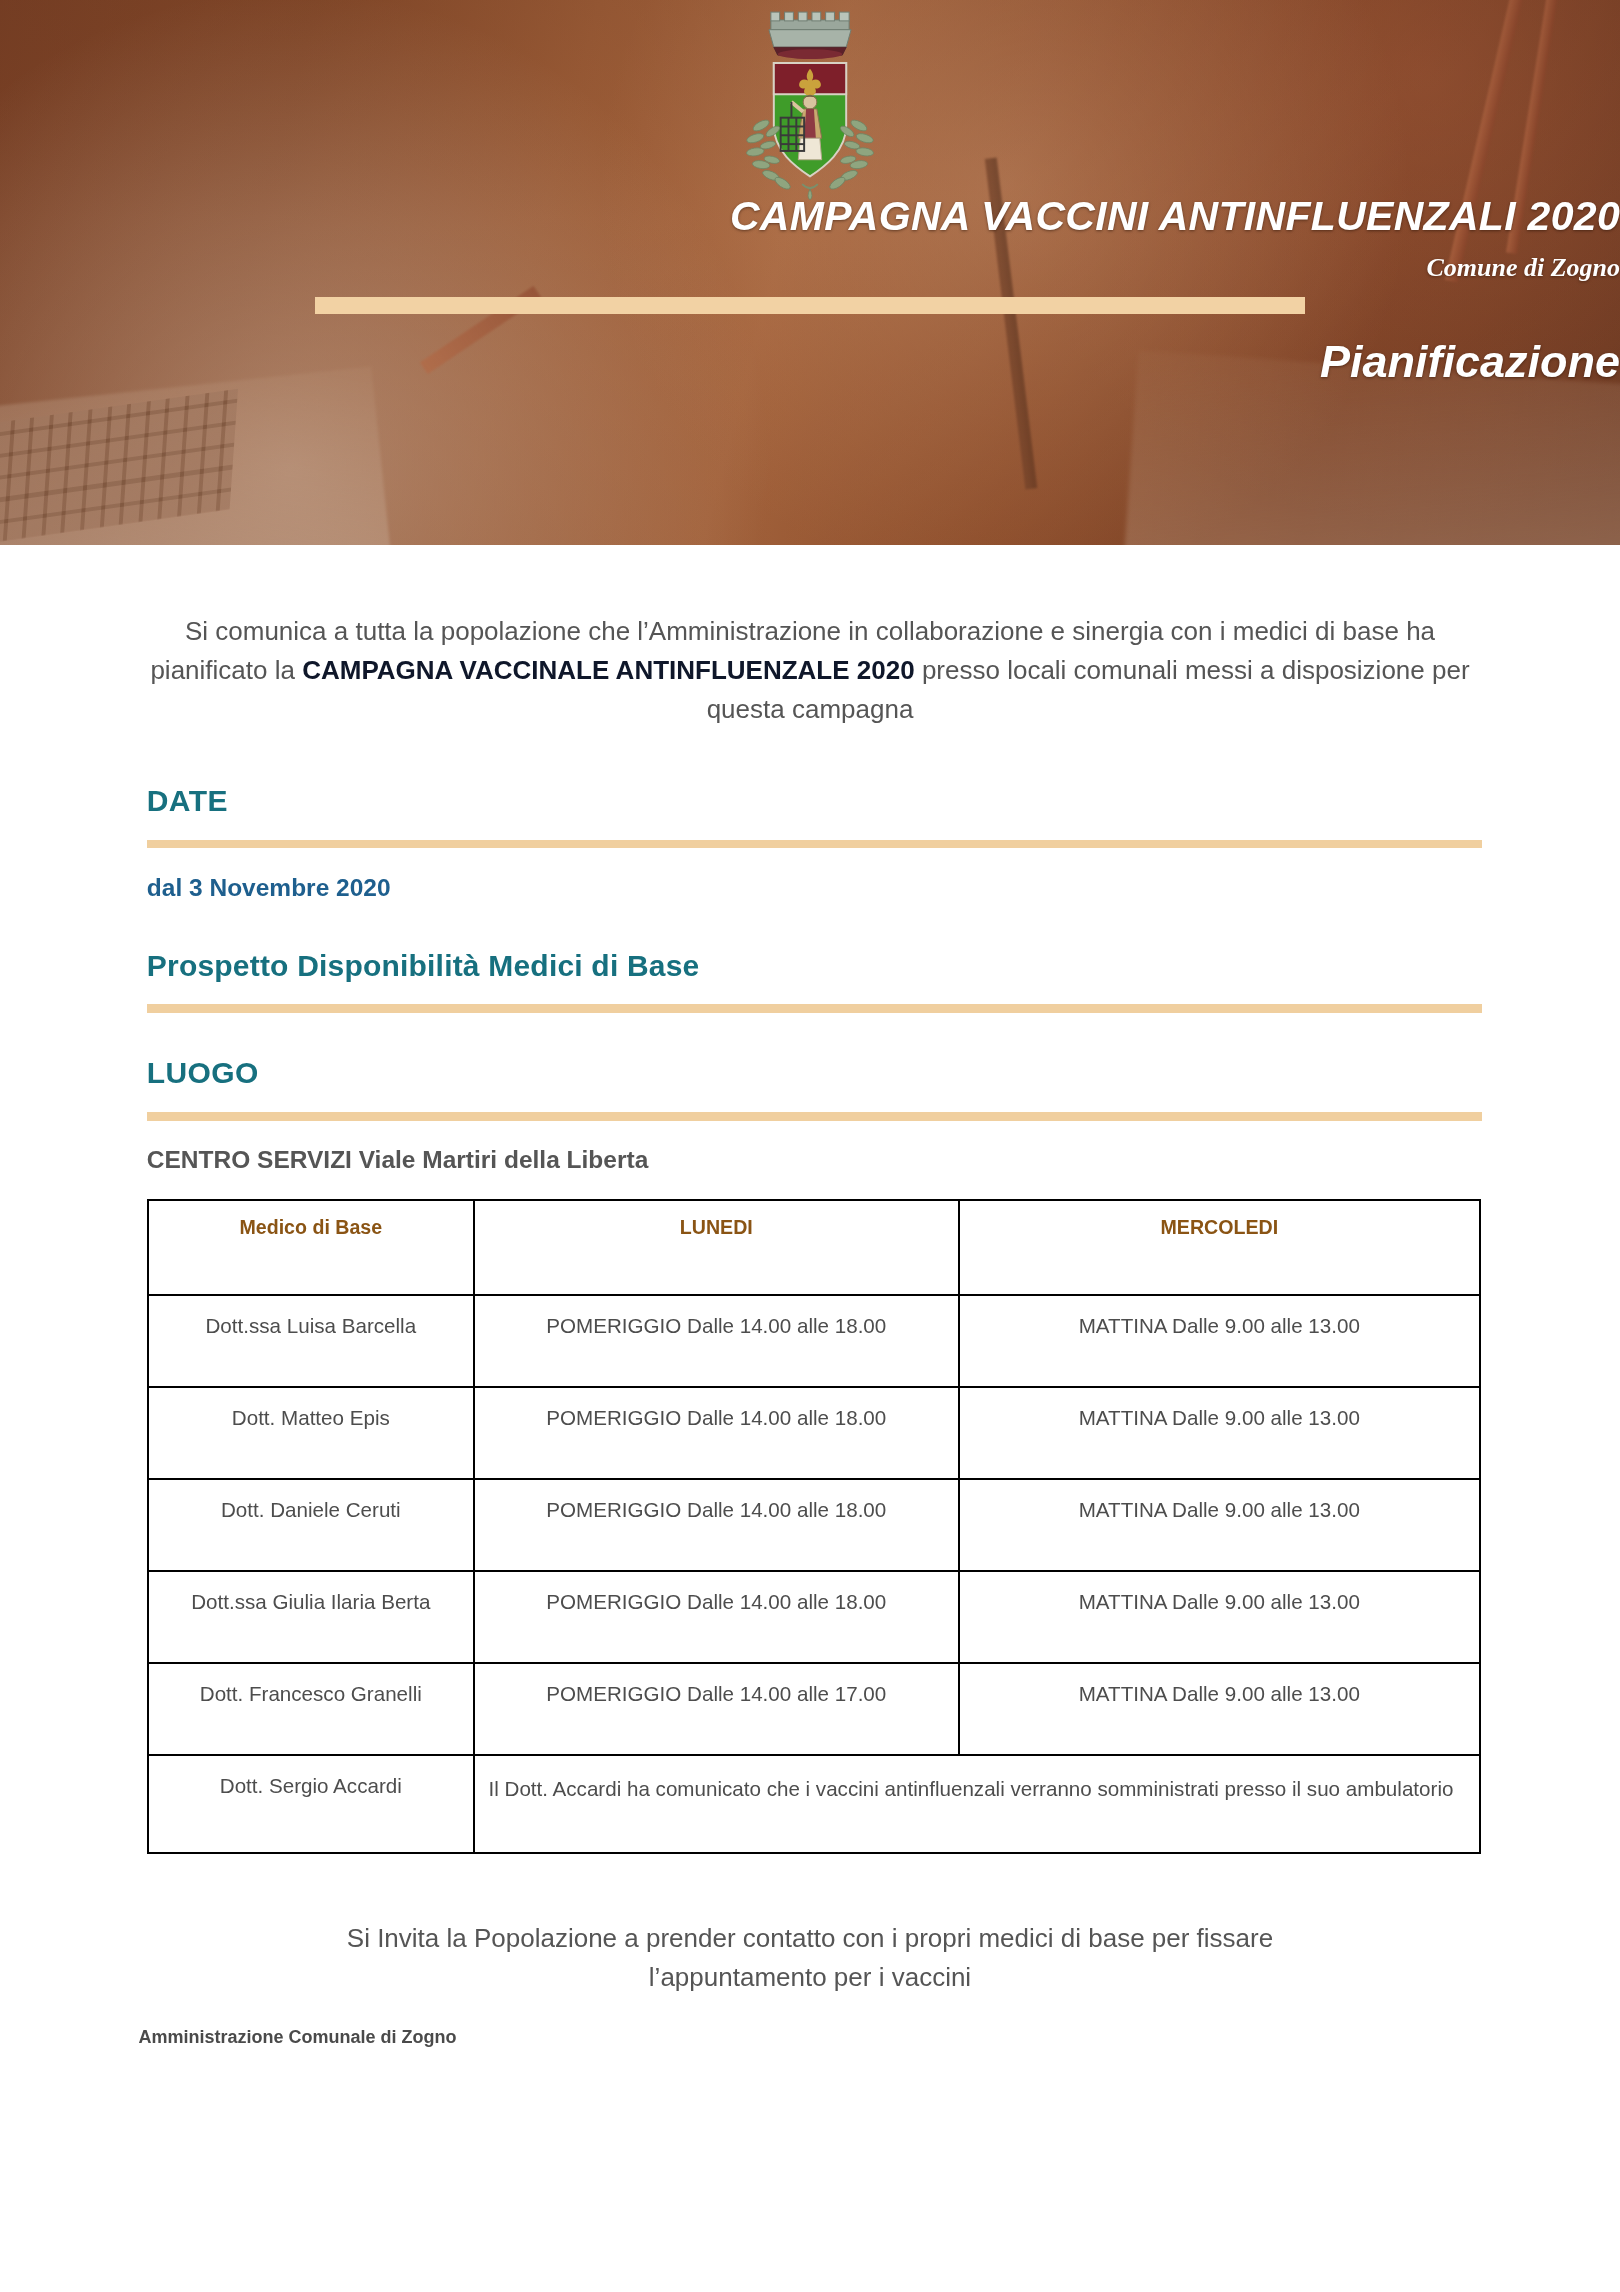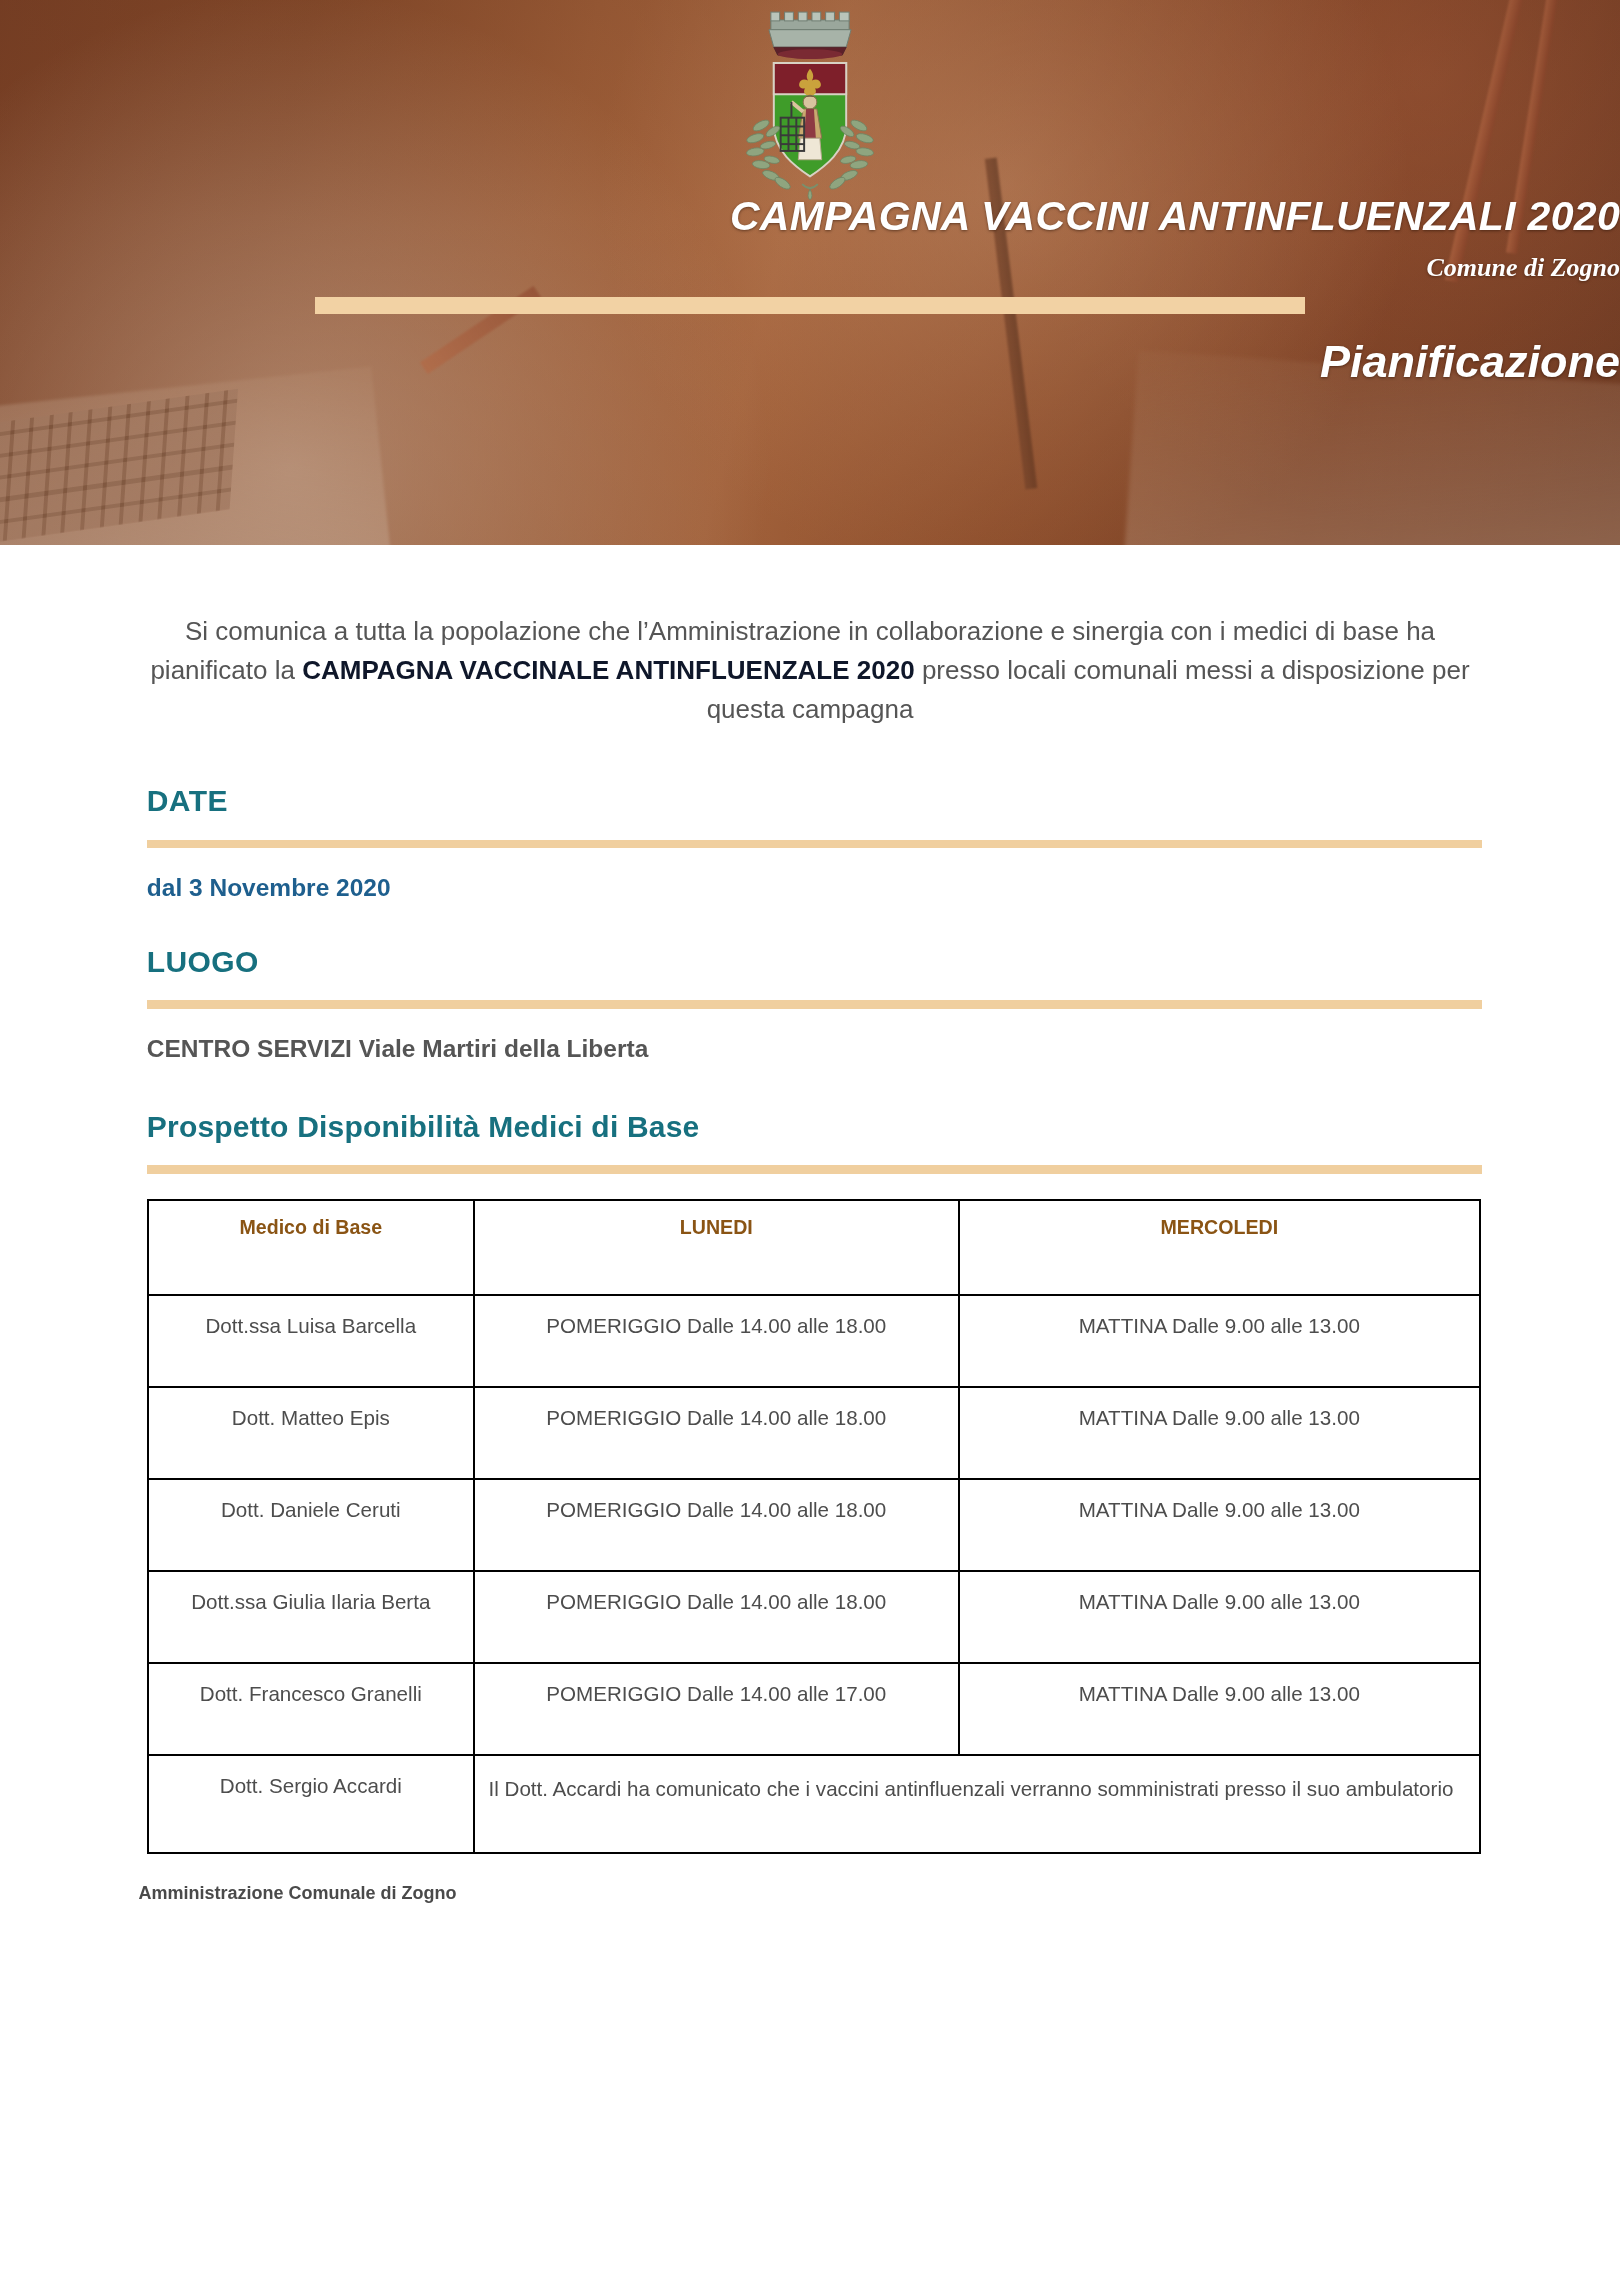--- a/index.html
+++ b/index.html
@@ -350,29 +350,29 @@
     <p class="intro">
       <span>Si comunica a tutta la popolazione che l’Amministrazione in collaborazione e sinergia con i medici di base ha pianificato la </span><b>CAMPAGNA VACCINALE ANTINFLUENZALE 2020</b><span> presso locali comunali messi a disposizione per questa campagna</span>
     </p>
 
     <div class="section" style="margin-top:55px;">
       <div class="sec-head caps">DATE</div>
       <div class="sec-rule" style="margin-top:21.6px;"></div>
       <div class="sec-value-blue" style="margin-top:25.5px;">dal 3 Novembre 2020</div>
     </div>
 
+    <div class="section" style="margin-top:47px;">
+      <div class="sec-head mixed">Prospetto Disponibilità Medici di Base</div>
+      <div class="sec-rule" style="margin-top:21.6px;"></div>
+    </div>
+
     <div class="section" style="margin-top:43px;">
       <div class="sec-head caps">LUOGO</div>
       <div class="sec-rule" style="margin-top:21.6px;"></div>
       <div class="sec-value-gray" style="margin-top:25.5px;">CENTRO SERVIZI Viale Martiri della Liberta</div>
-    </div>
-
-    <div class="section" style="margin-top:47px;">
-      <div class="sec-head mixed">Prospetto Disponibilità Medici di Base</div>
-      <div class="sec-rule" style="margin-top:21.6px;"></div>
     </div>
 
     <div class="table-holder" style="margin-top:24.5px;">
       <table class="avail">
         <colgroup>
           <col class="c1">
             <col class="c2">
             <col class="c3">
         </colgroup>
         <thead>
@@ -409,19 +409,23 @@
             <td class="slot">MATTINA Dalle 9.00 alle 13.00</td>
           </tr>
           <tr class="note-row">
             <td class="name">Dott. Sergio Accardi</td>
             <td class="note" colspan="2">Il Dott. Accardi ha comunicato che i vaccini antinfluenzali verranno somministrati presso il suo ambulatorio</td>
           </tr>
         </tbody>
       </table>
     </div>
 
+    <div class="closing" style="margin-top:65px;">
+      <div>Si Invita la Popolazione a prender contatto con i propri medici di base per fissare</div>
+      <div>l’appuntamento per i vaccini</div>
+    </div>
 
     <div class="signature" style="margin-top:29px;">Amministrazione Comunale di Zogno</div>
   </div>
 
 
 </div>
 
 
 </body></html>

